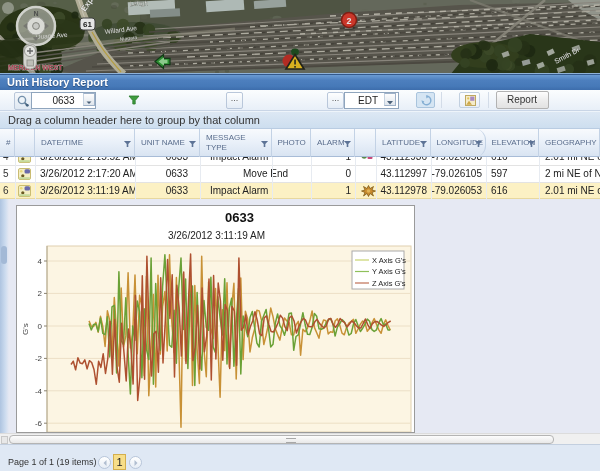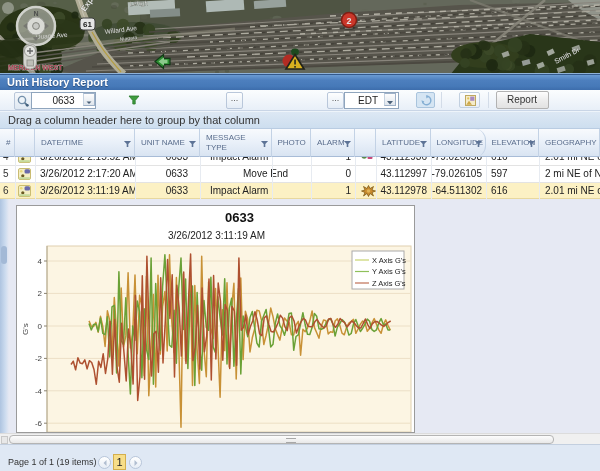--- a/index.html
+++ b/index.html
@@ -429,21 +429,21 @@
           </svg></div>
         <div class="cell" style="left:40px;width:95px;">3/26/2012 3:11:19 AM</div>
         <div class="cell" style="left:135px;width:53px;text-align:right;">0633</div>
         <div class="cell" style="left:210px;width:60px;">Impact Alarm</div>
         <div class="cell" style="left:300px;width:51px;text-align:right;">1</div>
         <div class="cell" style="left:361px;top:2px;"><svg width="15" height="12" viewBox="0 0 15 12">
             <polygon points="7.5,0.5 9,3.5 12.5,1.5 11,5 14.5,6 11,7.5 12.5,11 9,8.5 7.5,11.5 6,8.5 2.5,11 4,7.5 0.5,6 4,5 2.5,1.5 6,3.5" fill="#c98b2f" stroke="#74510f" stroke-width="0.7"></polygon>
             <circle cx="7.5" cy="6" r="1.8" fill="#e0b456"></circle>
           </svg></div>
         <div class="cell" style="left:376px;width:51px;text-align:right;">43.112978</div>
-        <div class="cell" style="left:430px;width:52px;text-align:right;">-64.511302</div>
+        <div class="cell" style="left:430px;width:52px;text-align:right;">-79.026053</div>
         <div class="cell" style="left:491px;width:45px;">616</div>
         <div class="cell" style="left:545px;width:55px;">2.01 mi NE of</div>
       </div>
     </div>
     <div class="abs" style="left:15.0px;top:157px;width:1px;height:42px;background:#e7ebf1;"></div>
 <div class="abs" style="left:35.0px;top:157px;width:1px;height:42px;background:#e7ebf1;"></div>
 <div class="abs" style="left:135.0px;top:157px;width:1px;height:42px;background:#e7ebf1;"></div>
 <div class="abs" style="left:200.0px;top:157px;width:1px;height:42px;background:#e7ebf1;"></div>
 <div class="abs" style="left:271.5px;top:157px;width:1px;height:42px;background:#e7ebf1;"></div>
 <div class="abs" style="left:311.0px;top:157px;width:1px;height:42px;background:#e7ebf1;"></div>

